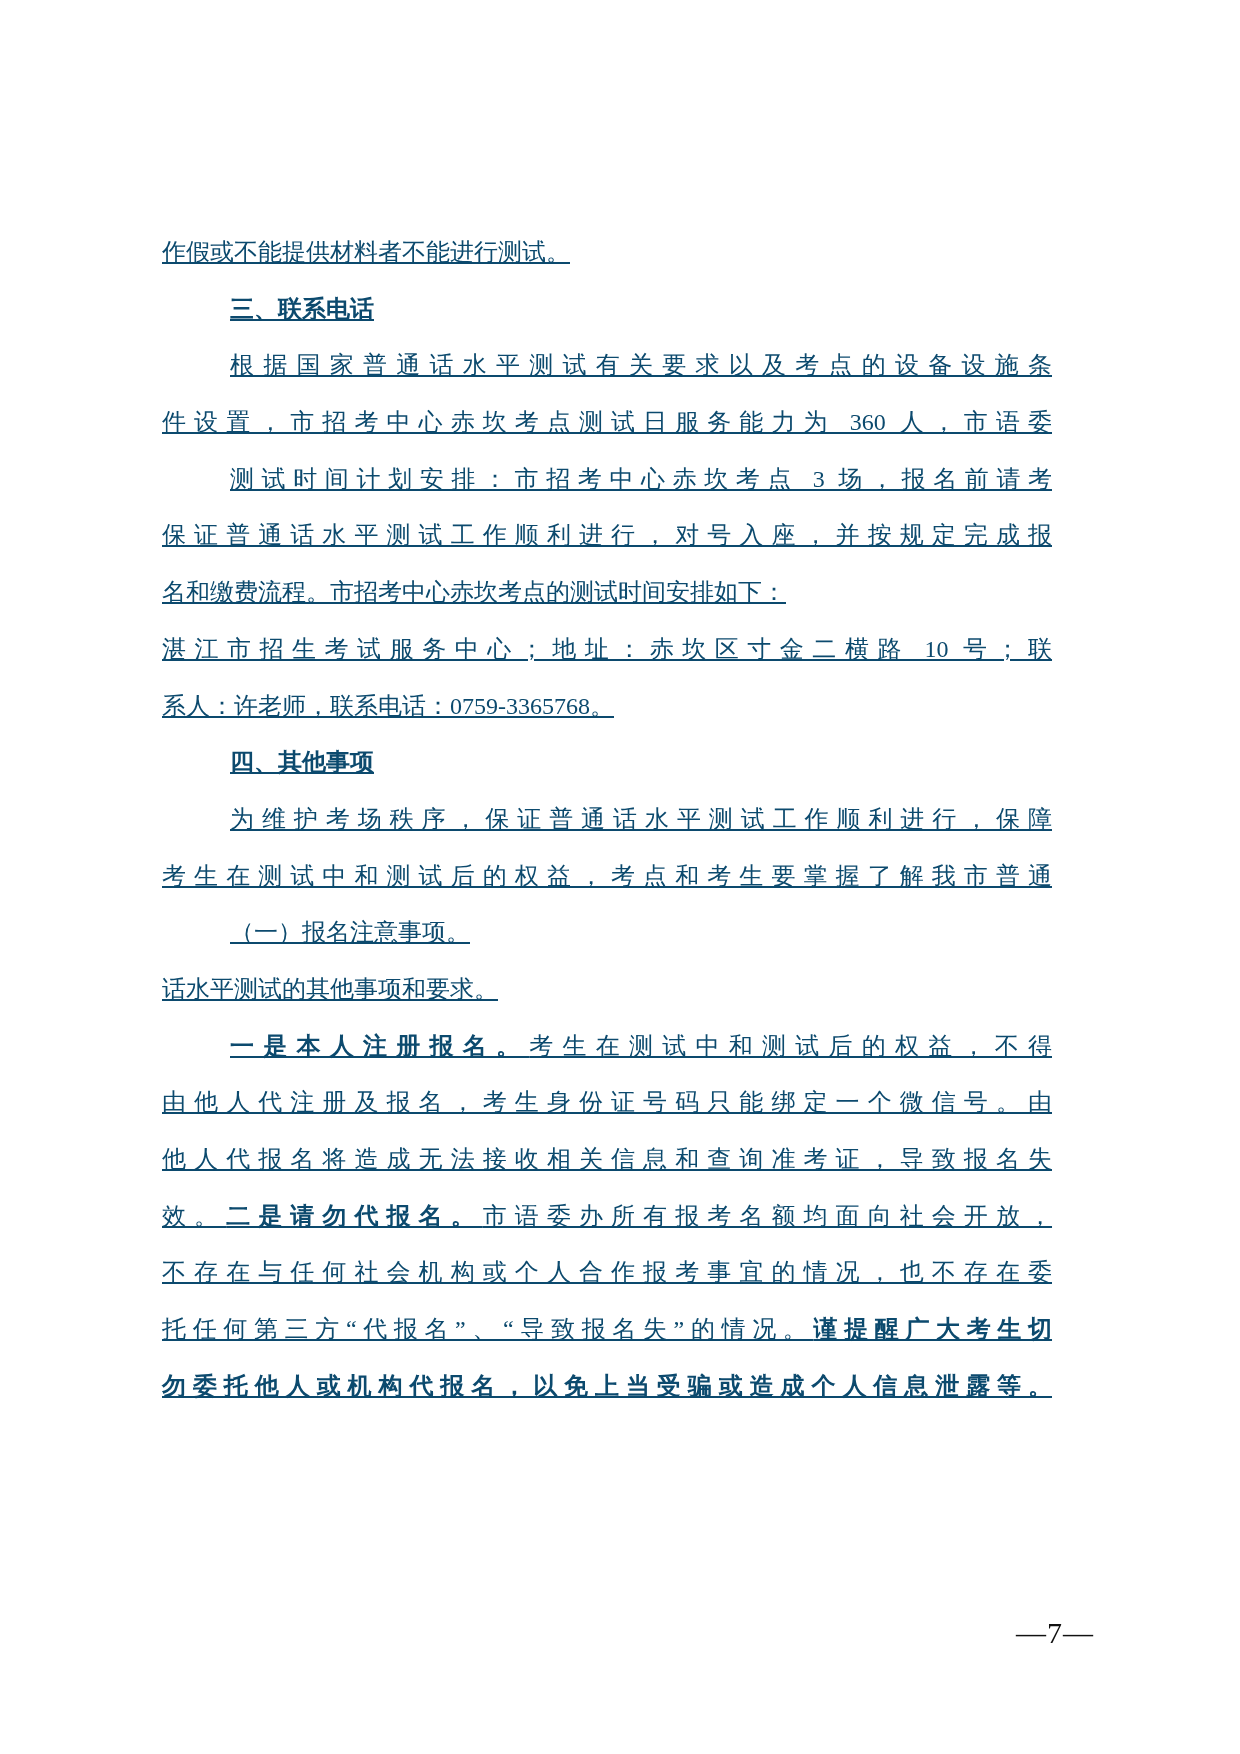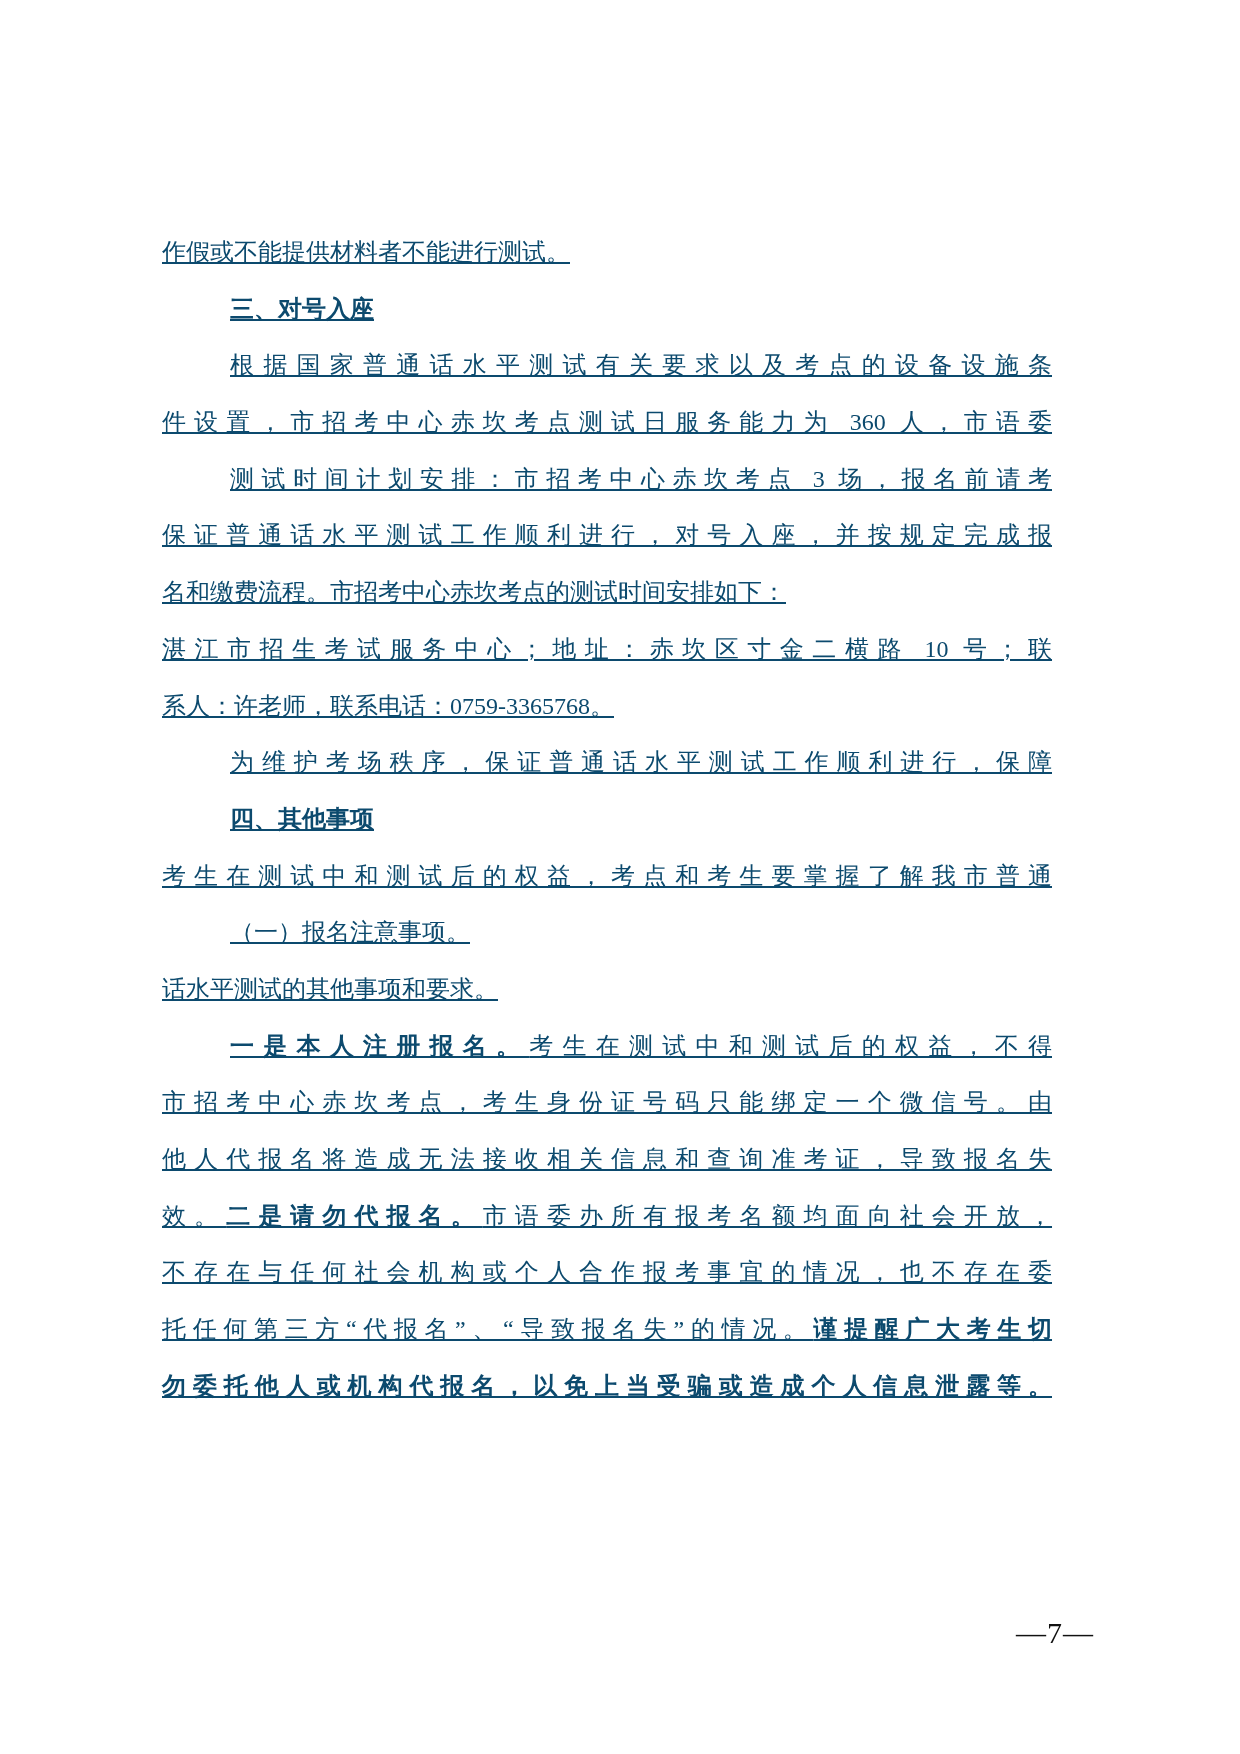--- a/index.html
+++ b/index.html
@@ -66,35 +66,35 @@
     font-family: "Liberation Serif", "DejaVu Serif", serif;
   }
 </style>
 </head>
 <body>
 
 <div class="page">
   <div class="doc-body" id="doc-body">
 
   <div class="line"><span class="seg">作假或不能提供材料者不能进行测试。</span></div>
-      <div class="line heading indent"><span class="seg bold">三、对号入座</span></div>
+      <div class="line heading indent"><span class="seg bold">三、联系电话</span></div>
       <div class="line indent justify"><span class="seg">根据国家普通话水平测试有关要求以及考点的设备设施条</span></div>
       <div class="line justify"><span class="seg">件设置，市招考中心赤坎考点测试日服务能力为 360 人，市语委</span></div>
       <div class="line indent justify"><span class="seg">测试时间计划安排：市招考中心赤坎考点 3 场，报名前请考</span></div>
       <div class="line justify"><span class="seg">保证普通话水平测试工作顺利进行，对号入座，并按规定完成报</span></div>
       <div class="line"><span class="seg">名和缴费流程。市招考中心赤坎考点的测试时间安排如下：</span></div>
       <div class="line justify"><span class="seg">湛江市招生考试服务中心；地址：赤坎区寸金二横路 10 号；联</span></div>
       <div class="line"><span class="seg">系人：许老师，联系电话：0759-3365768。</span></div>
+      <div class="line heading indent"><span class="seg bold">四、其他事项</span></div>
       <div class="line indent justify"><span class="seg">为维护考场秩序，保证普通话水平测试工作顺利进行，保障</span></div>
-      <div class="line heading indent"><span class="seg bold">四、其他事项</span></div>
       <div class="line justify"><span class="seg">考生在测试中和测试后的权益，考点和考生要掌握了解我市普通</span></div>
       <div class="line indent"><span class="seg">（一）报名注意事项。</span></div>
       <div class="line"><span class="seg">话水平测试的其他事项和要求。</span></div>
       <div class="line indent justify"><span class="seg bold">一是本人注册报名。</span><span class="seg">考生在测试中和测试后的权益，不得</span></div>
-      <div class="line justify"><span class="seg">市招考中心赤坎考点，考生身份证号码只能绑定一个微信号。由</span></div>
+      <div class="line justify"><span class="seg">由他人代注册及报名，考生身份证号码只能绑定一个微信号。由</span></div>
       <div class="line justify"><span class="seg">他人代报名将造成无法接收相关信息和查询准考证，导致报名失</span></div>
       <div class="line justify"><span class="seg">效。</span><span class="seg bold">二是请勿代报名。</span><span class="seg">市语委办所有报考名额均面向社会开放，</span></div>
       <div class="line justify"><span class="seg">不存在与任何社会机构或个人合作报考事宜的情况，也不存在委</span></div>
       <div class="line justify"><span class="seg">托任何第三方“代报名”、“导致报名失”的情况。</span><span class="seg bold">谨提醒广大考生切</span></div>
       <div class="line justify"><span class="seg bold">勿委托他人或机构代报名，以免上当受骗或造成个人信息泄露等。</span></div>
     </div>
   <div class="page-number">—7—</div>
 </div>
 
 </body></html>

